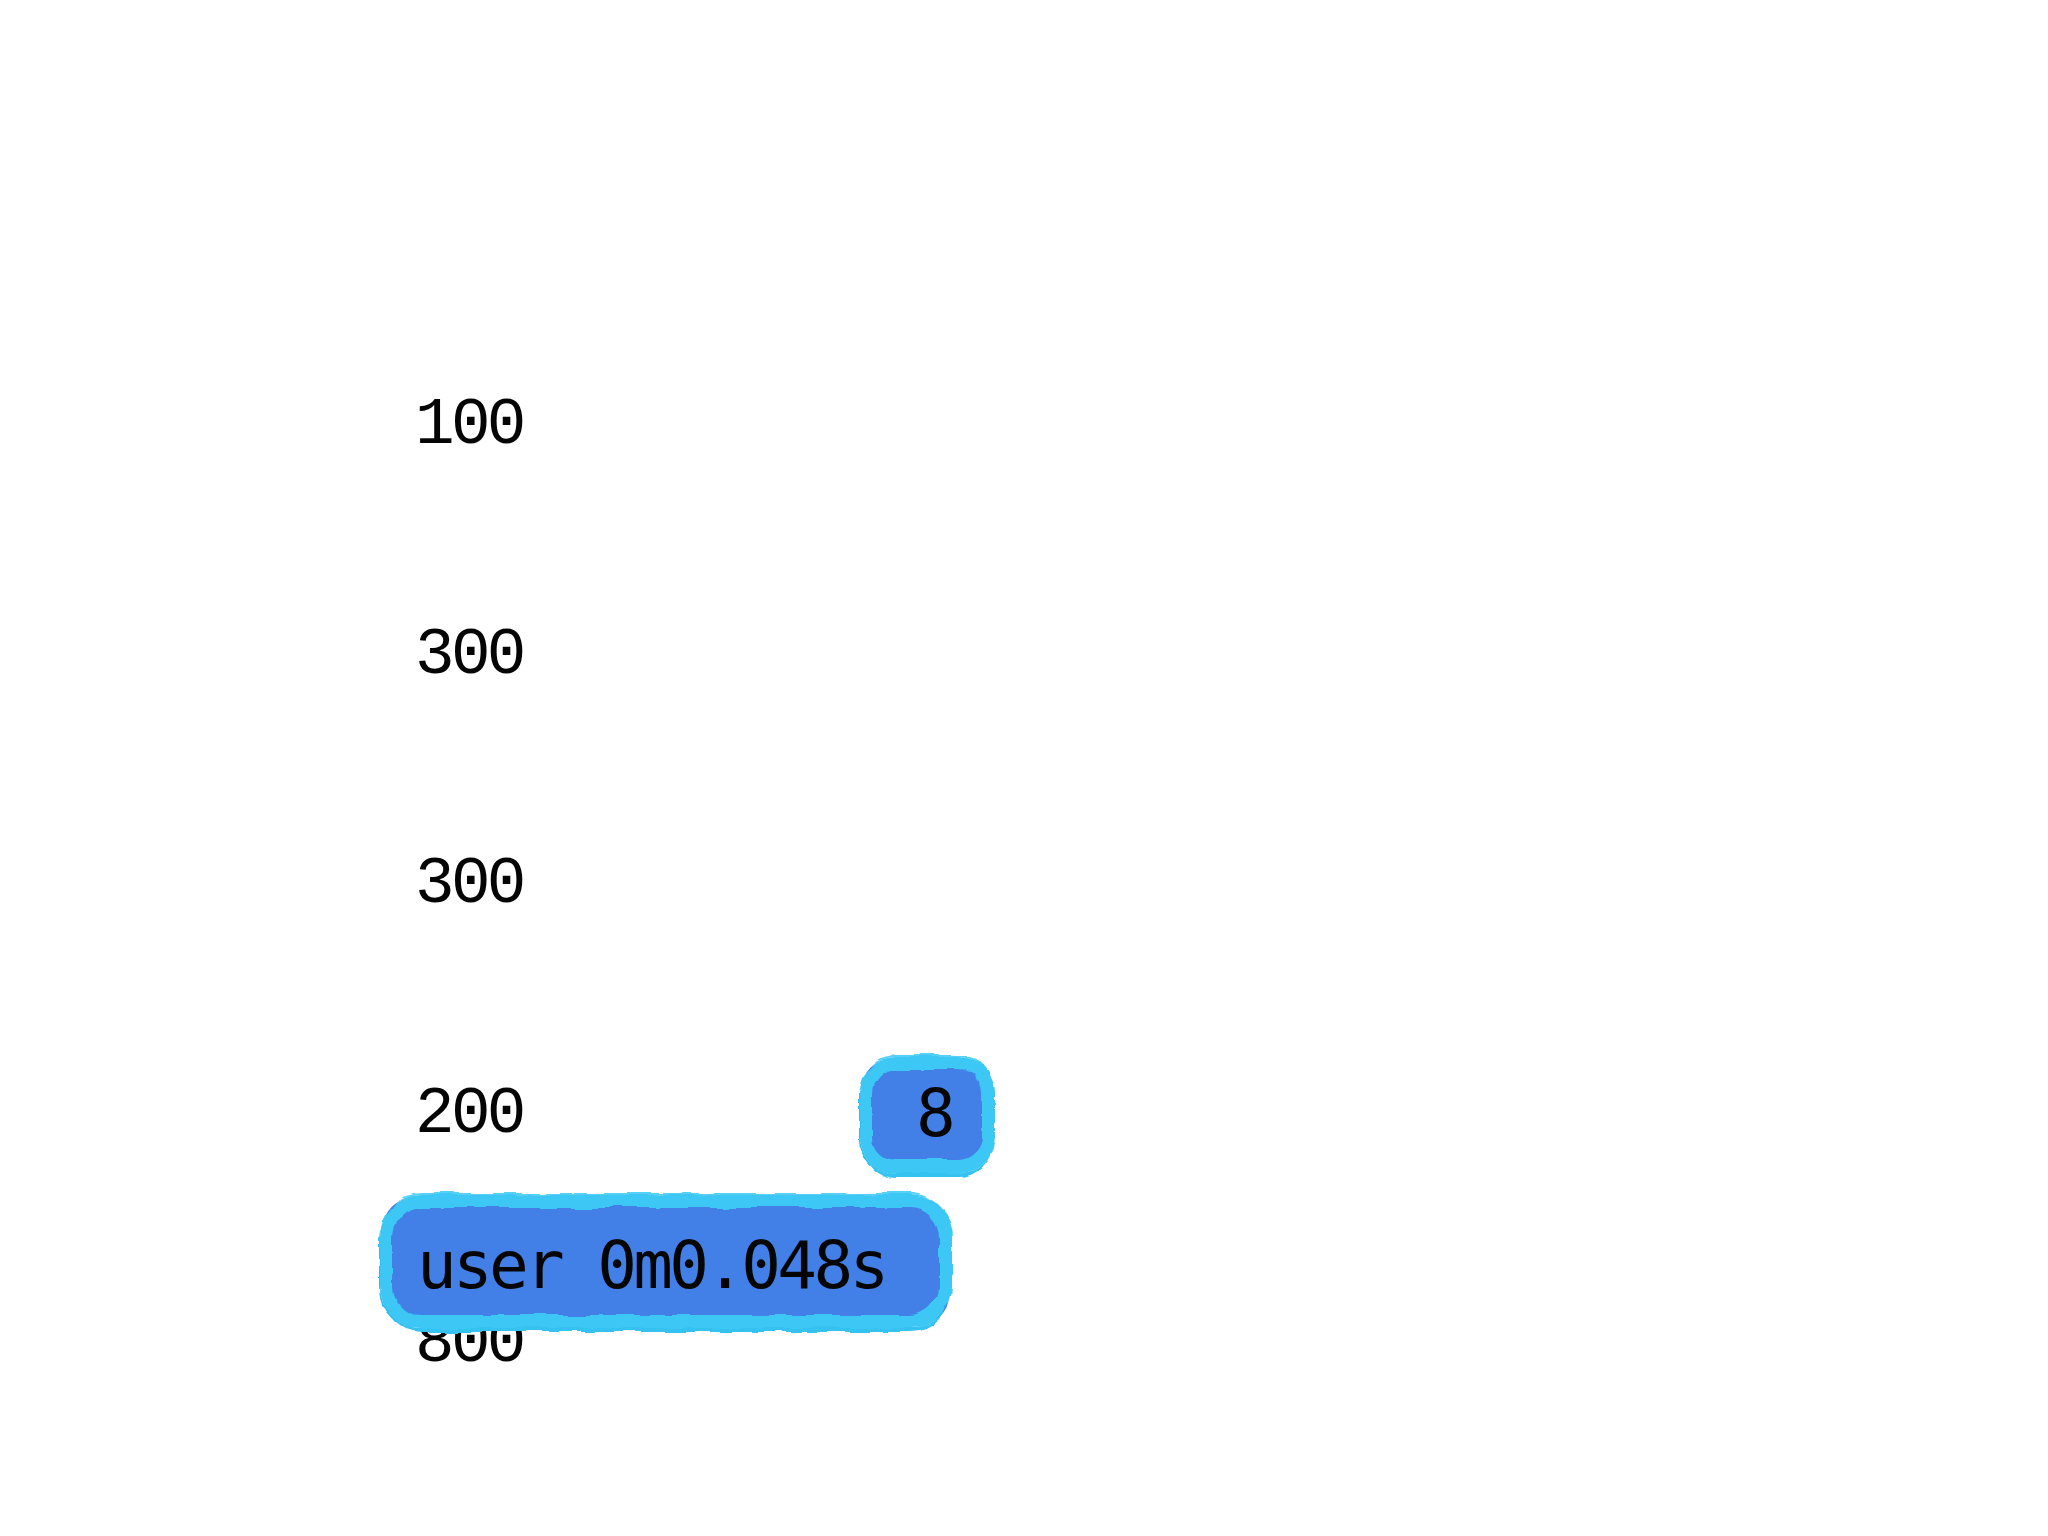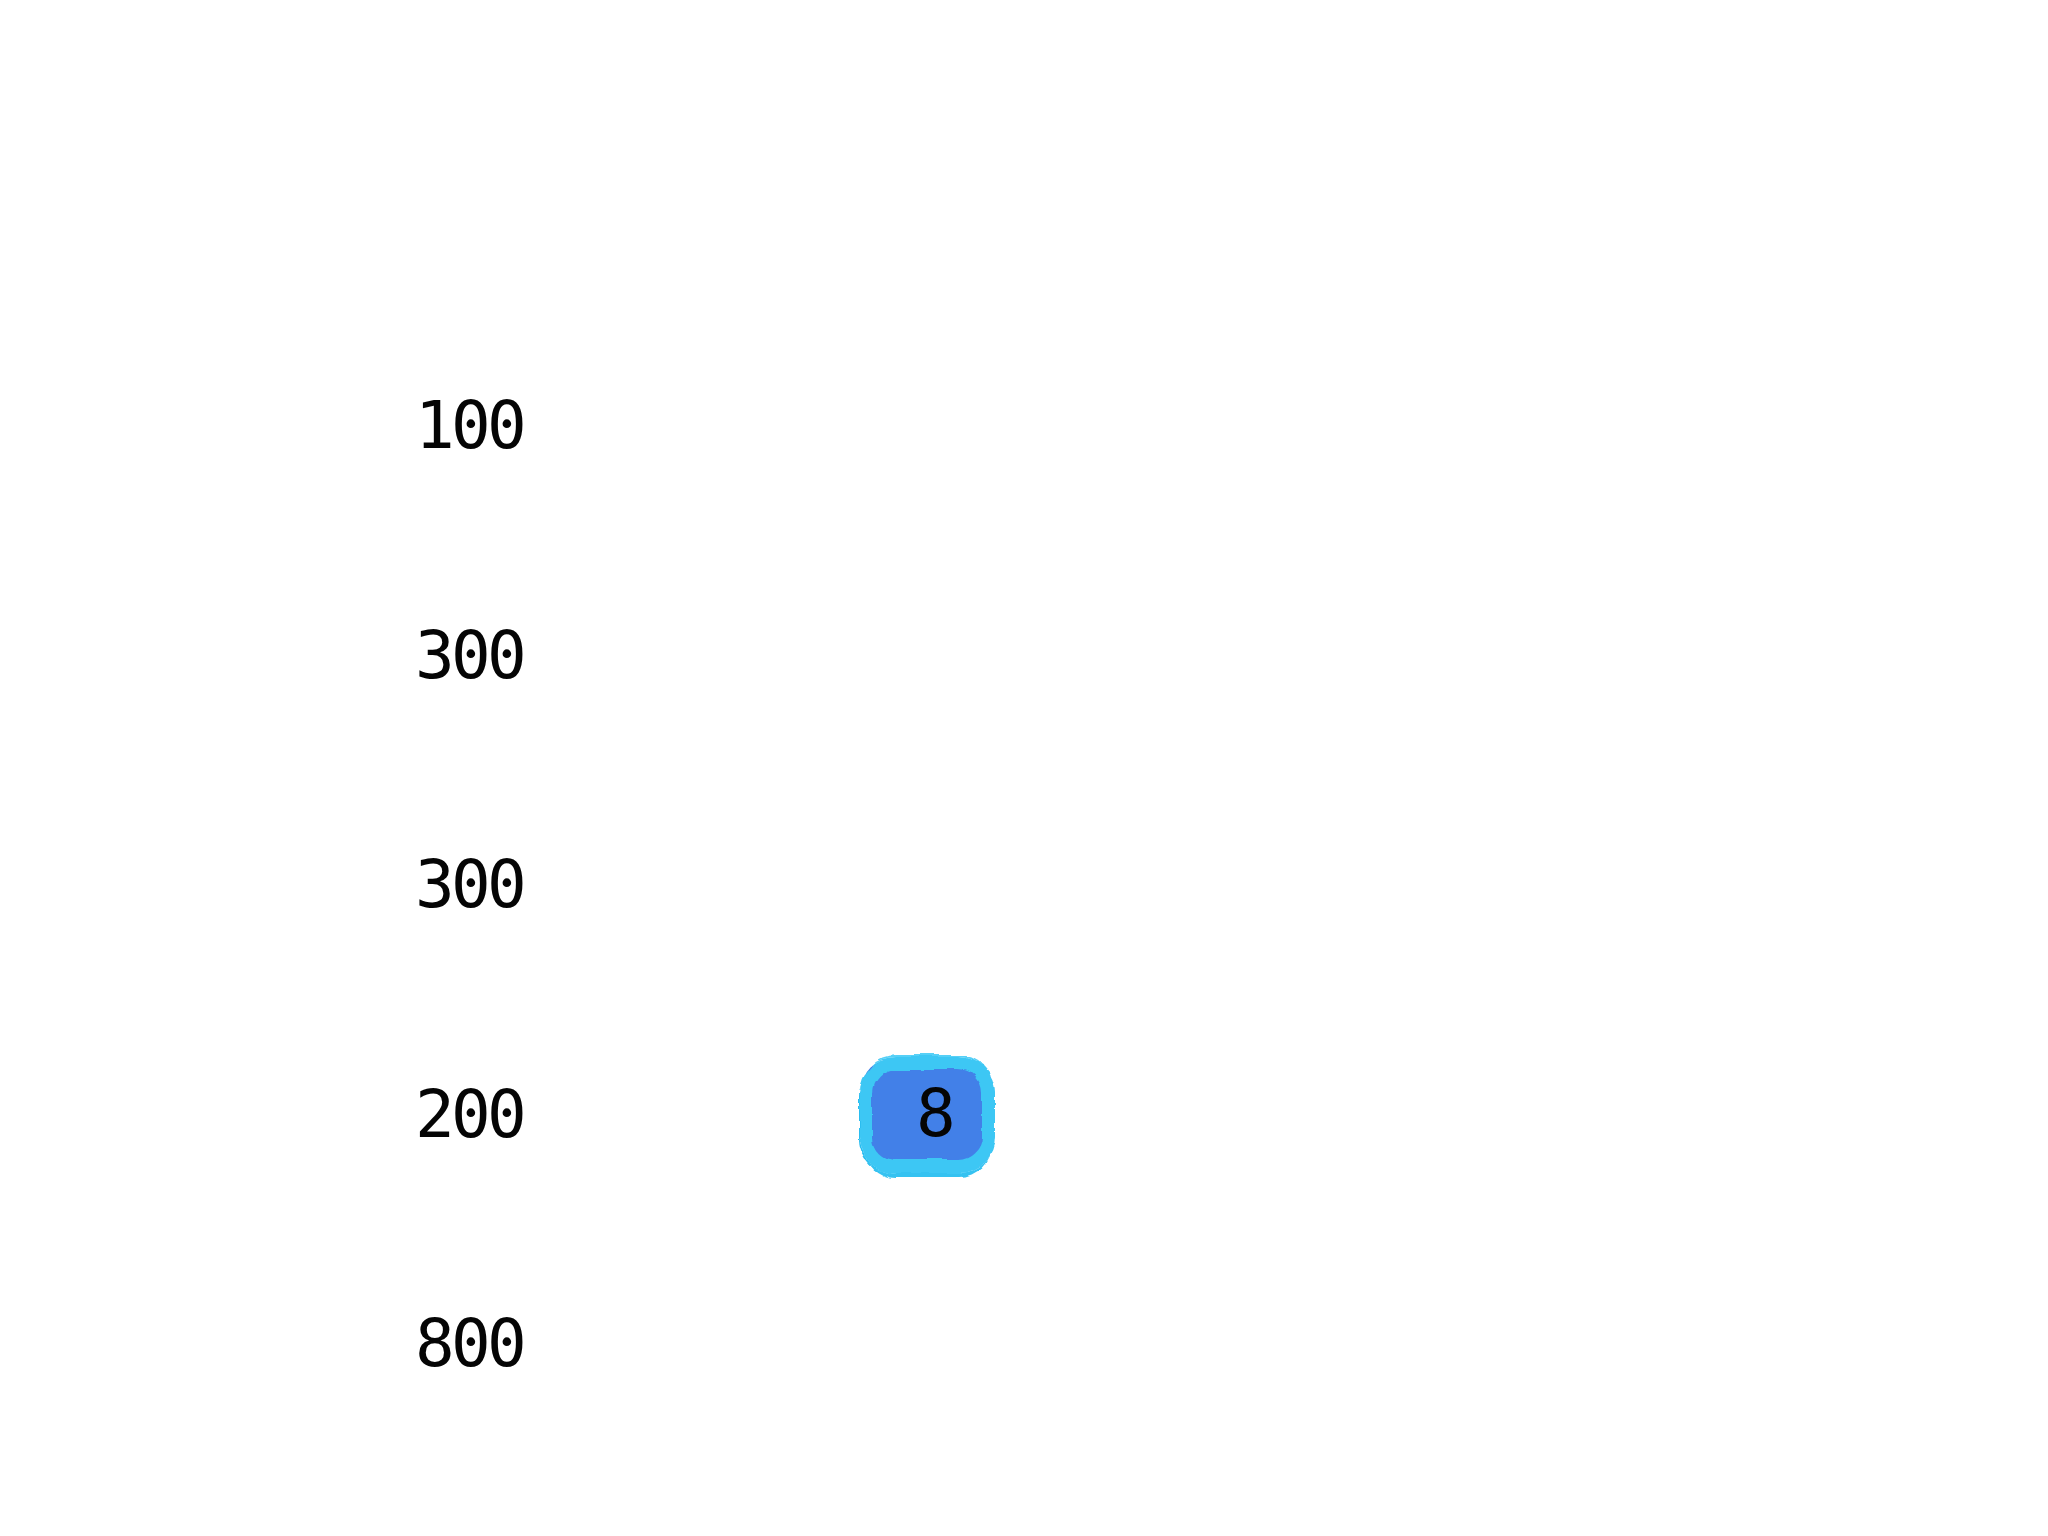--- a/index.html
+++ b/index.html
@@ -20,21 +20,21 @@
     position: absolute;
     left: 415px;
     top: 235px;
     font-size: 66px;
     line-height: 76.5px;
     letter-spacing: -3.7px;
     color: #050505;
     white-space: pre;
     font-family: "DejaVu Sans Mono", monospace;
   }
-  .line { min-height: 76.5px; }
+  .line { min-height: 76.5px; font-family: Liberation Mono, monospace; }
 
   
   .hl {
     position: absolute;
     display: inline-block;
     box-sizing: border-box;
     background: #4280e8;
     border: 10px solid #4280e8; 
     color: #050505;
     font-size: 66px;
@@ -91,14 +91,15 @@
     
     
     
     
     
     
   </div>
 
   <span class="hl hl-tempo"><span>8</span></span>
 
+  <span class="hl hl-user"><span>user 0m0.048s</span></span>
 
 </div>
 
 </body></html>

